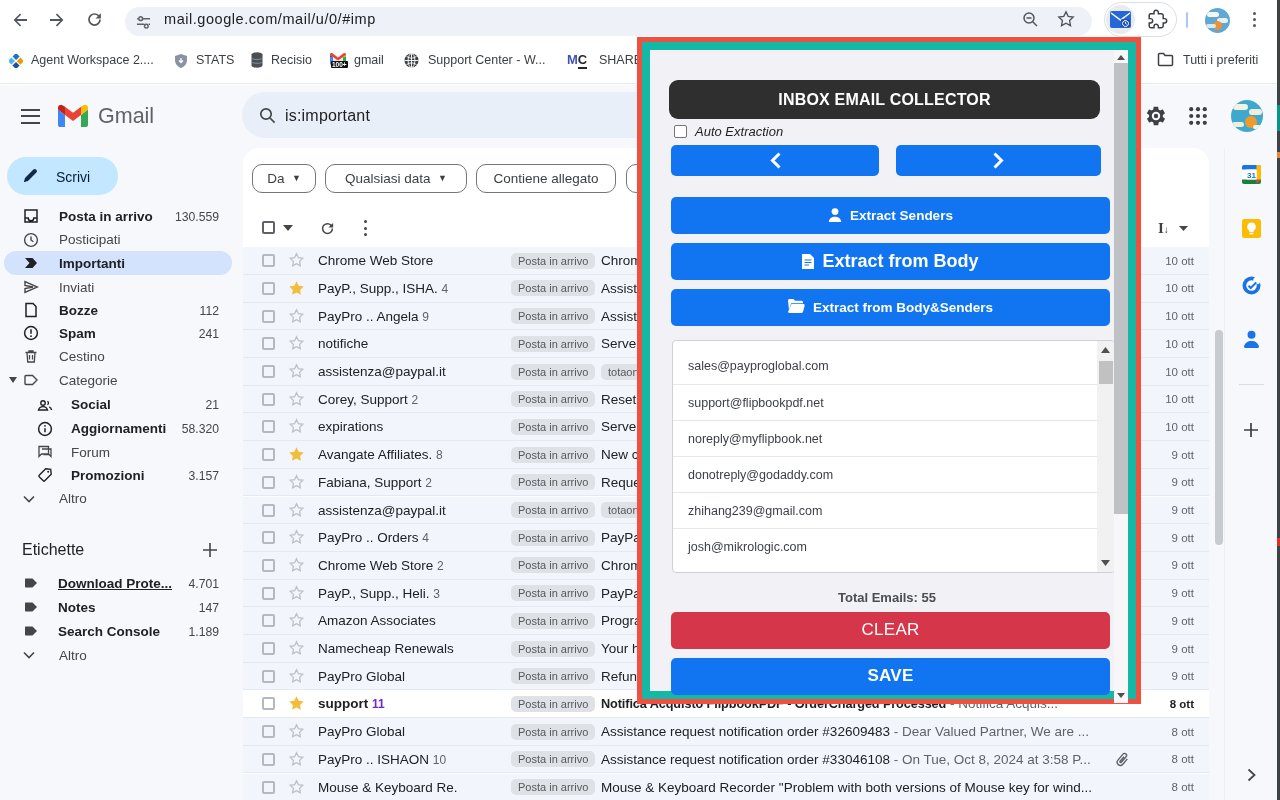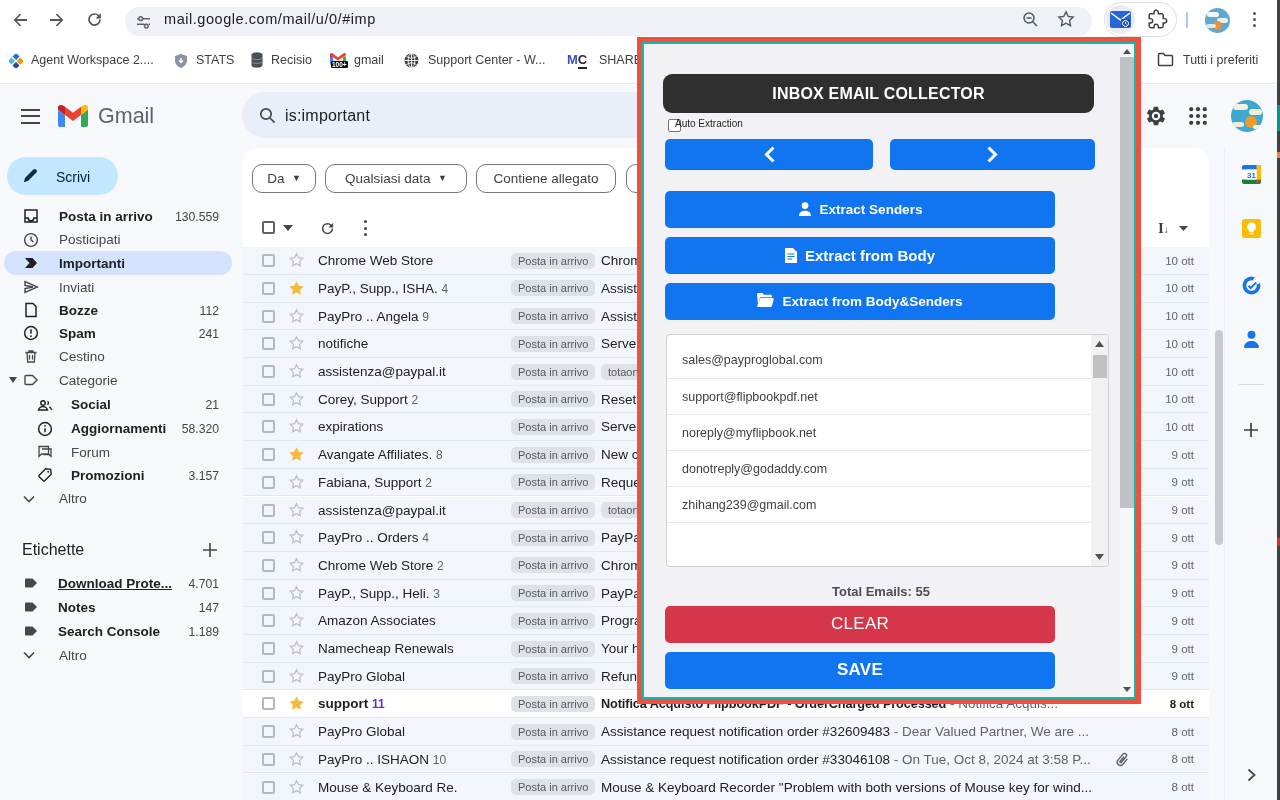--- a/index.html
+++ b/index.html
@@ -18,21 +18,21 @@
   .row.unread { background:#ffffff; }
   .row .cb { position:absolute; left:19px; top:7px; width:13px; height:13px; border:2px solid #b4b8bf; border-radius:2px; }
   .row .sender { position:absolute; left:75px; top:6px; font-size:13.5px; color:#202124; white-space:nowrap; }
   .row .cnt { font-size:12px; color:#5f6368; }
   .row .badge { position:absolute; left:268px; top:5.5px; height:16px; background:#dee1e6; border-radius:5px; font-size:11px; color:#55585e; line-height:16.5px; padding:0 7px; }
   .row .badge2 { position:absolute; left:358px; top:5.5px; height:16px; background:#dee1e6; border-radius:5px; font-size:11px; color:#55585e; line-height:16.5px; padding:0 7px; }
   .row .subj { position:absolute; left:358px; top:6px; width:504px; font-size:13.5px; color:#202124; white-space:nowrap; overflow:hidden; }
   .row .subj .gray { color:#5f6368; }
   .row .date { position:absolute; right:15px; top:7.5px; font-size:11.5px; color:#60646b; }
   .chip { position:absolute; top:164px; height:29px; border:1px solid #747775; border-radius:10px; font-size:13.5px; color:#3c4043; line-height:27px; text-align:center; background:#fff; }
-  .popbtn { position:absolute; left:21px; width:390px; background:#1175f2; border-radius:5px; color:#fff; font-weight:bold; text-align:center; }
+  .popbtn { position:absolute; left:21px; width:439px; background:#1175f2; border-radius:5px; color:#fff; font-weight:bold; text-align:center; }
 </style>
 </head>
 <body>
 
 <div class="abs" style="left:0;top:0;width:1280px;height:37px;background:#ffffff;"></div>
 
 <svg class="abs" style="left:11px;top:11px;" width="18" height="18" viewBox="0 0 18 18">
     <path d="M16 8H5.8l4.3-4.3L9 2.6 2.6 9 9 15.4l1.1-1.1L5.8 10H16z" fill="#51575d"></path>
   </svg>
 
@@ -598,58 +598,59 @@
 <svg class="abs" style="left:1247px;top:768px;" width="9" height="14" viewBox="0 0 9 14">
     <path d="M1.5 1.5L7.5 7l-6 5.5" fill="none" stroke="#444746" stroke-width="1.8"></path>
   </svg>
 
 <div class="abs" style="left:1277px;top:0;width:3px;height:800px;background:#3f4245;"></div>
 <div class="abs" style="left:1277px;top:105px;width:3px;height:26px;background:#0a9488;"></div>
 <div class="abs" style="left:1277px;top:152px;width:3px;height:6px;background:#e8833a;"></div>
 <div class="abs" style="left:1277px;top:538px;width:3px;height:8px;background:#d93025;"></div>
 
 <div class="abs" style="left:637px;top:37px;width:504px;height:667px;background:#f2f2f6;border:5px solid #f0503f;z-index:10;">
-  <div class="abs" style="left:0;top:0;width:494px;height:657px;border:2px solid #14b8a6;background:#f2f2f6;">
+  <div class="abs" style="left:0;top:0;width:494px;height:657px;border:8px solid #14b8a6;background:#f2f2f6;">
 
     <div class="abs" style="left:19px;top:30px;width:431px;height:39px;background:#2f2f2f;border-radius:9px;color:#fff;font-weight:bold;font-size:16px;letter-spacing:.2px;text-align:center;line-height:39px;">INBOX EMAIL COLLECTOR</div>
 
     <div class="abs" style="left:24px;top:75px;width:13px;height:13px;background:#fff;border:1px solid #767676;border-radius:2px;"></div>
-    <div class="abs" style="left:31px;top:74px;font-size:10px;color:#1f1f1f;">Auto Extraction</div>
+    <div class="abs" style="left:45px;top:74px;font-size:13px;color:#1f1f1f;font-style:italic;">Auto Extraction</div>
 
     <div class="popbtn" style="top:95px;width:208px;height:31px;">
         <svg style="margin:7px auto;" width="11" height="17" viewBox="0 0 11 17">
           <path d="M9.5 1.5L2.5 8.5l7 7" fill="none" stroke="#fff" stroke-width="3"></path>
         </svg>
       </div>
     <div class="popbtn" style="left:246px;top:95px;width:205px;height:31px;">
         <svg style="margin:7px auto;" width="11" height="17" viewBox="0 0 11 17">
           <path d="M1.5 1.5l7 7-7 7" fill="none" stroke="#fff" stroke-width="3"></path>
         </svg>
       </div>
 
     <div class="popbtn" style="top:147px;height:37px;font-size:13.5px;line-height:37px;"><svg style="display:inline-block;vertical-align:-2px;margin-right:8px;" width="14" height="14" viewBox="0 0 14 14">
           <circle cx="7" cy="3.6" r="3.4" fill="#fff"></circle>
           <path d="M.8 14c.3-3.5 2.9-5.3 6.2-5.3s5.9 1.8 6.2 5.3z" fill="#fff"></path>
         </svg>Extract Senders</div>
-    <div class="popbtn" style="top:193px;height:37px;font-size:15px;line-height:37px;"><svg style="display:inline-block;vertical-align:-2px;margin-right:8px;" width="12" height="15" viewBox="0 0 12 15">
+    <div class="popbtn" style="top:193px;height:37px;font-size:18px;line-height:37px;"><svg style="display:inline-block;vertical-align:-2px;margin-right:8px;" width="12" height="15" viewBox="0 0 12 15">
           <path d="M0 0h8l4 4v11H0z" fill="#fff"></path>
           <path d="M2.5 6h7M2.5 8.5h7M2.5 11h4.5" stroke="#1175f2" stroke-width="1.2"></path>
         </svg>Extract from Body</div>
     <div class="popbtn" style="top:239px;height:37px;font-size:13.5px;line-height:37px;"><svg style="display:inline-block;vertical-align:-1px;margin-right:8px;" width="17" height="14" viewBox="0 0 17 14">
           <path d="M0 1.5C0 .7.7 0 1.5 0h4L7 1.8h6.5c.8 0 1.5.7 1.5 1.5v1H3.2L1 11z" fill="#fff"></path>
           <path d="M3.5 5h12c.8 0 1.4.8 1.2 1.6l-1.6 6c-.2.8-.8 1.4-1.6 1.4H1.2c-.7 0-1.2-.7-1-1.4z" fill="#fff"></path>
         </svg>Extract from Body&amp;Senders</div>
 
     <div class="abs" style="left:22px;top:290px;width:443px;height:233px;background:#fff;border:1px solid #cfd0d4;border-radius:4px;overflow:hidden;">
       <div style="position:absolute;left:0;top:0;width:426px;">
         <div style="height:44px;border-bottom:1px solid #e6e7ea;font-size:12.5px;color:#3c3f45;padding:18px 0 0 15px;">sales@payproglobal.com</div>
         <div style="height:36px;border-bottom:1px solid #e6e7ea;font-size:12.5px;color:#3c3f45;padding:11px 0 0 15px;">support@flipbookpdf.net</div>
         <div style="height:36px;border-bottom:1px solid #e6e7ea;font-size:12.5px;color:#3c3f45;padding:11px 0 0 15px;">noreply@myflipbook.net</div>
         <div style="height:36px;border-bottom:1px solid #e6e7ea;font-size:12.5px;color:#3c3f45;padding:11px 0 0 15px;">donotreply@godaddy.com</div>
         <div style="height:36px;border-bottom:1px solid #e6e7ea;font-size:12.5px;color:#3c3f45;padding:11px 0 0 15px;">zhihang239@gmail.com</div>
+        <div style="height:36px;font-size:12.5px;color:#3c3f45;padding:11px 0 0 15px;">josh@mikrologic.com</div>
       </div>
 
       <div style="position:absolute;right:0;top:0;width:17px;height:231px;background:#f1f1f1;">
         <svg style="position:absolute;left:4px;top:6px;" width="9" height="6" viewBox="0 0 9 6">
             <path d="M4.5 0L9 6H0z" fill="#505050"></path>
           </svg>
         <div style="position:absolute;left:1.5px;top:20px;width:14px;height:23px;background:#c1c1c1;"></div>
         <svg style="position:absolute;left:4px;bottom:6px;" width="9" height="6" viewBox="0 0 9 6">
             <path d="M4.5 6L0 0h9z" fill="#505050"></path>
           </svg>

